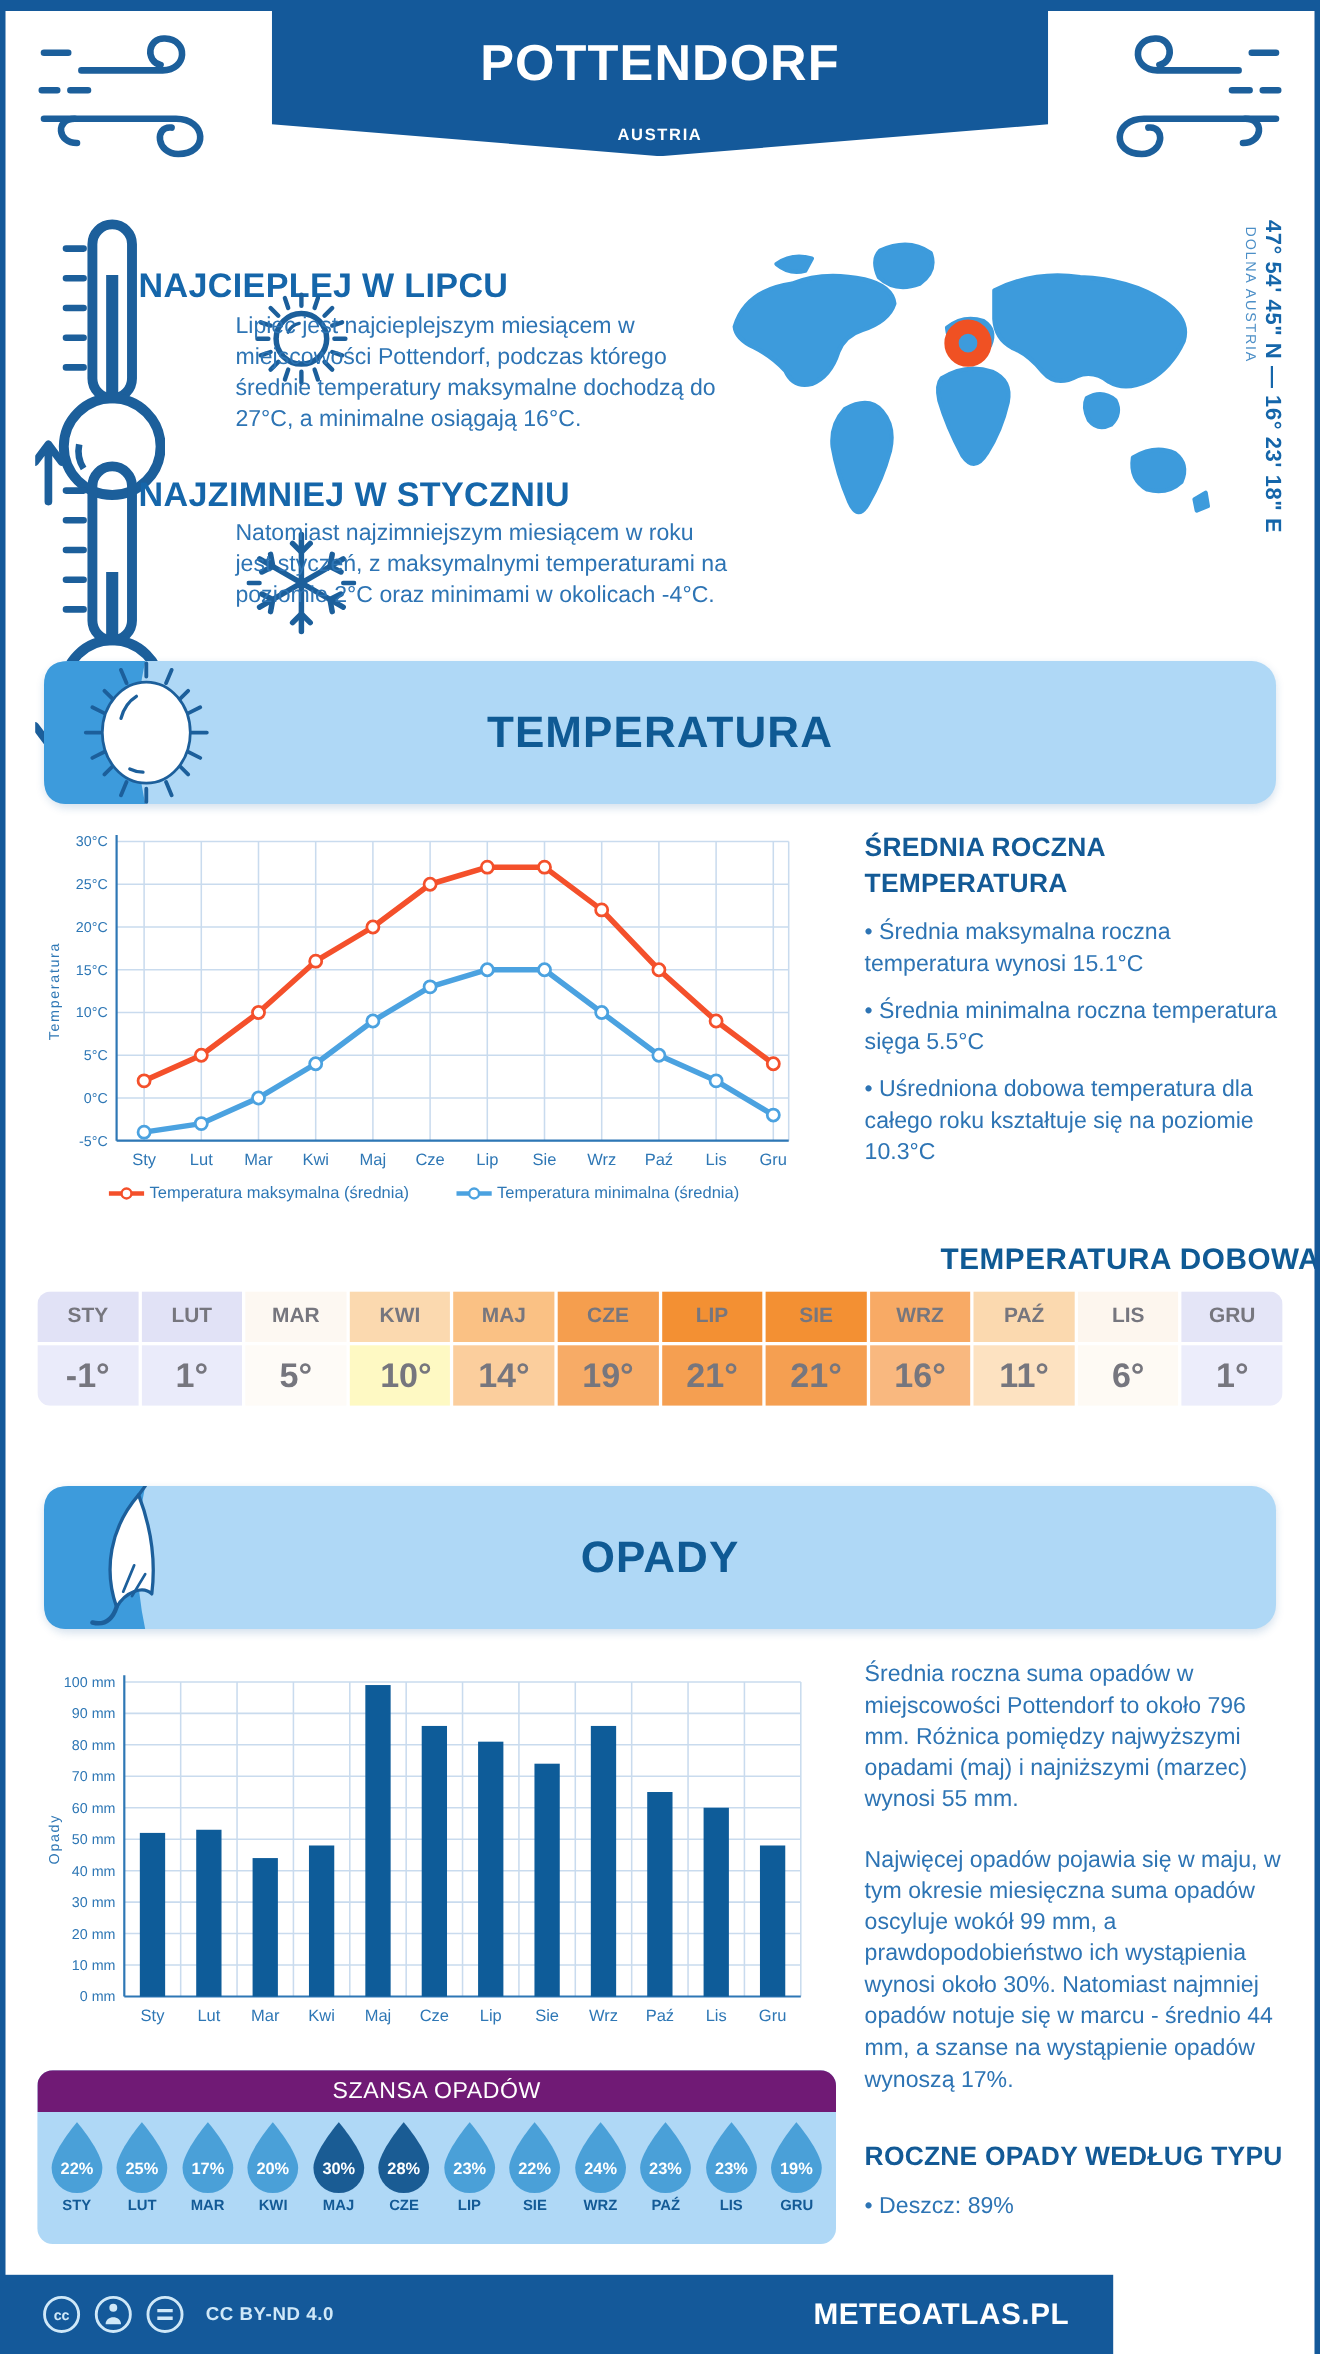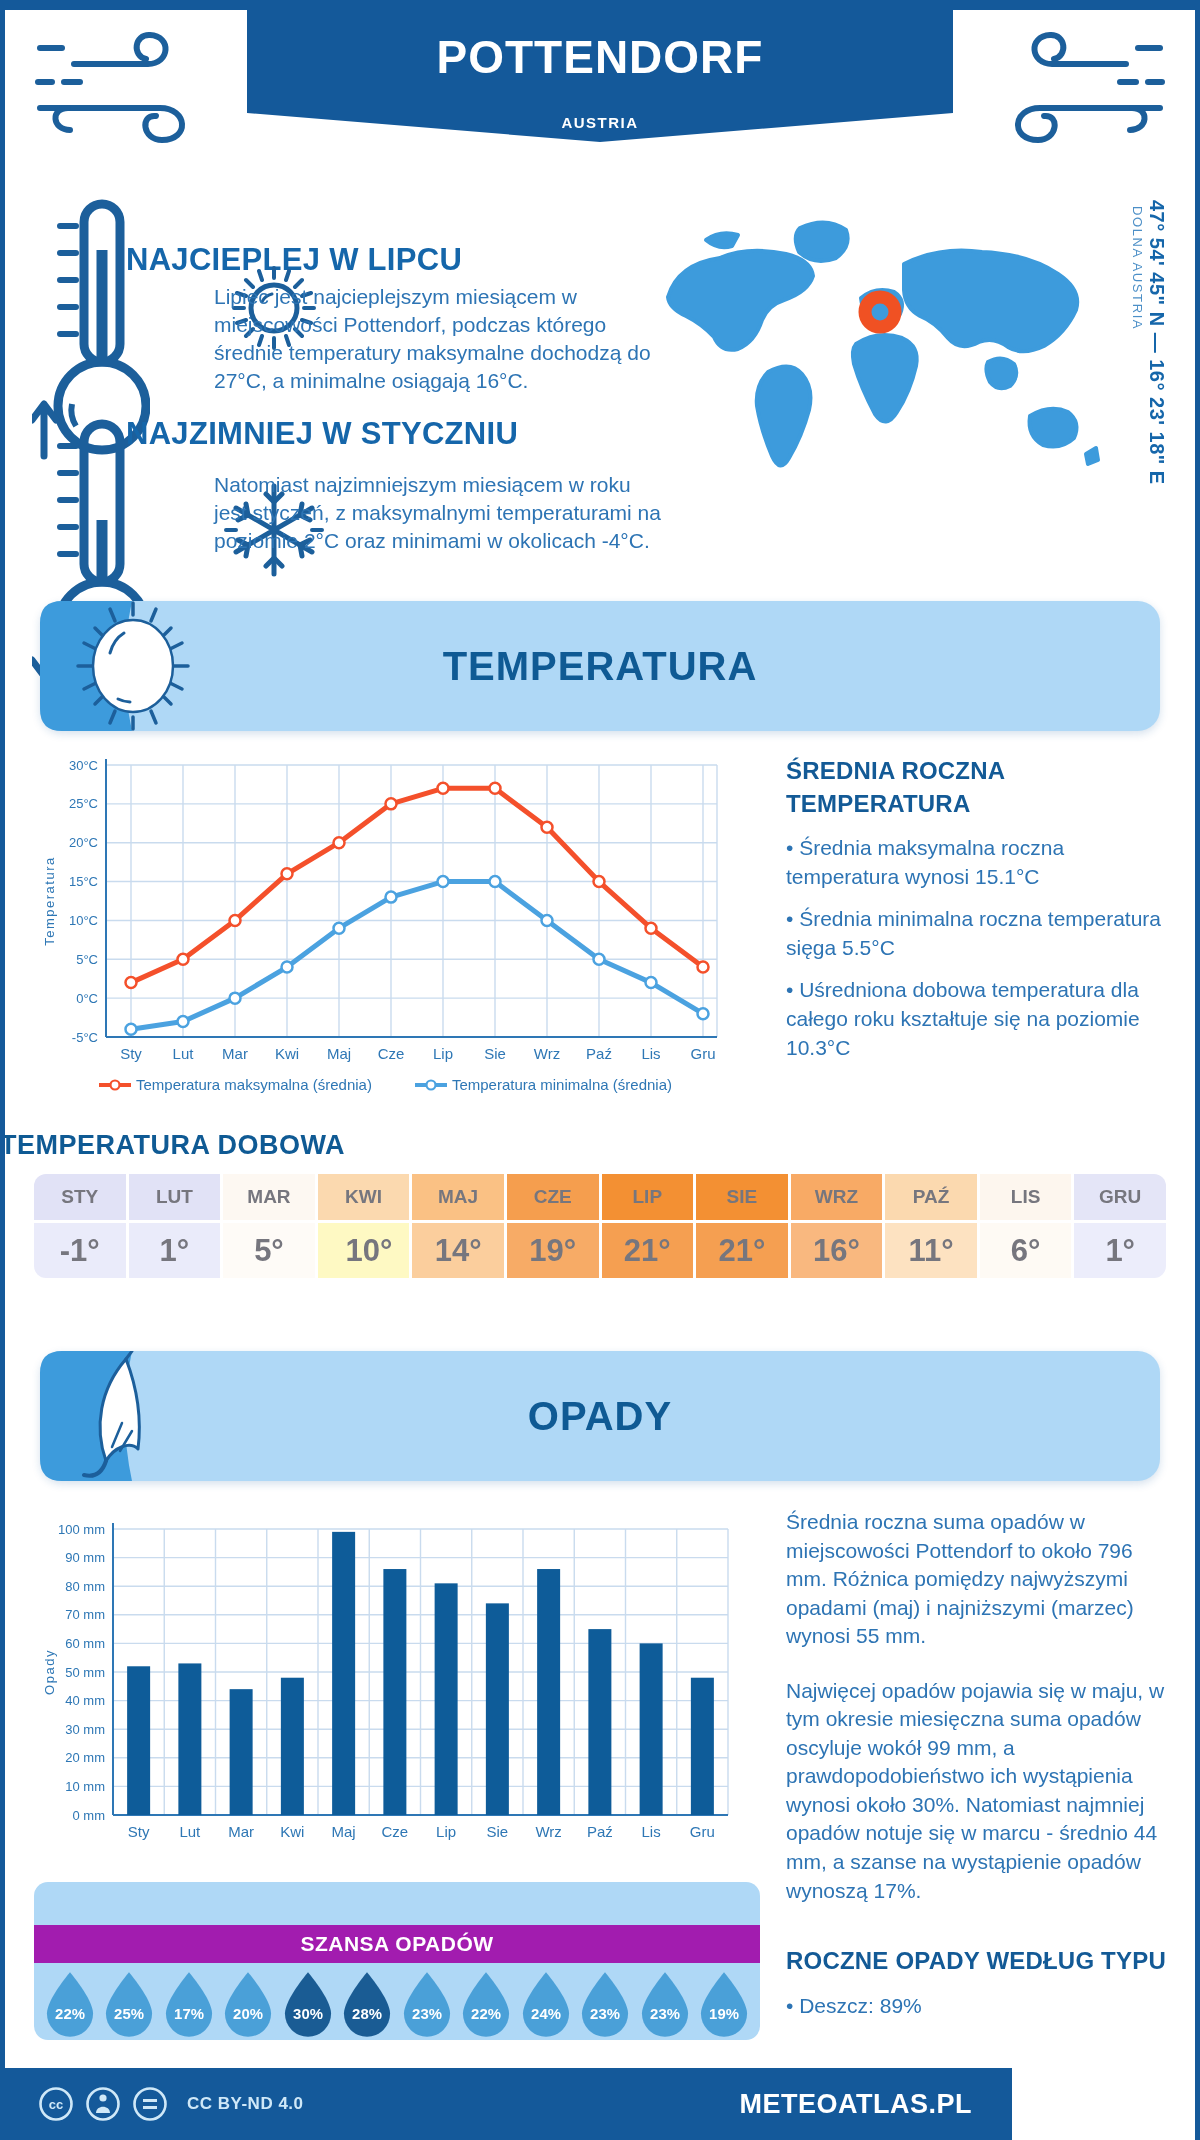--- a/index.html
+++ b/index.html
@@ -31,38 +31,38 @@
                   box-shadow:0 3px 8px rgba(20,89,154,.18);}
   .section-banner .sb-title{position:absolute;left:0;right:0;top:0;bottom:0;display:flex;align-items:center;justify-content:center;
                   font-size:40px;font-weight:bold;color:#0F5A94;letter-spacing:1px;}
   .section-banner svg.corner{position:absolute;left:0;top:0;height:130px;width:170px;}
 
   
   .chart-svg{position:absolute;left:40px;width:690px;height:360px;}
   .chart-legend{position:absolute;left:40px;width:690px;display:flex;justify-content:center;gap:42px;align-items:center;}
   .chart-legend .item{display:flex;align-items:center;gap:4px;font-size:15px;color:#2E77B5;}
 
-  .daily-title{position:absolute;left:0;width:1200px;text-align:left;font-size:27px;font-weight:bold;color:#0F5A94;letter-spacing:.5px;}
+  .daily-title{position:absolute;left:0;width:1200px;text-align:right;font-size:27px;font-weight:bold;color:#0F5A94;letter-spacing:.5px;}
 
   
   .daily-table{position:absolute;left:34px;top:1164px;width:1132px;display:grid;grid-template-columns:repeat(12,1fr);
                gap:3px;background:#fff;border-radius:12px;overflow:hidden;}
   .dt-col{display:flex;flex-direction:column;gap:3px;}
   .dt-head{height:46px;display:flex;align-items:center;justify-content:center;font-size:19px;font-weight:bold;color:#76767E;}
   .dt-val{height:55px;display:flex;align-items:center;justify-content:center;font-size:31px;font-weight:bold;color:#76767E;}
 
   
   .side-col{position:absolute;left:786px;width:392px;color:#2D74B4;font-size:21px;line-height:1.36;}
   .side-col h4{margin:0 0 14px 0;font-size:24px;font-weight:bold;color:#135A96;letter-spacing:.2px;}
   .side-col .bullet{margin:0 0 14px 0;}
   .side-col p{margin:0 0 26px 0;}
 
   
   .szansa{position:absolute;left:34px;top:1872px;width:726px;height:158px;background:#AFD8F6;border-radius:14px;overflow:hidden;}
-  .szansa-head{height:38px;background:#a21caf;color:#fff;font-size:21px;font-weight:bold;display:flex;align-items:center;justify-content:center;letter-spacing:.5px;margin-top:43px;}
+  .szansa-head{height:38px;background:#701a75;color:#fff;font-size:21px;font-weight:normal;display:flex;align-items:center;justify-content:center;letter-spacing:.5px;}
   .drops{display:grid;grid-template-columns:repeat(12,1fr);padding:8px 6px 6px 6px;}
   .drop-cell{display:flex;flex-direction:column;align-items:center;}
   .drop-cell .lbl{margin-top:3px;font-size:13.5px;font-weight:bold;color:#135A96;}
 
   
   .footer{position:absolute;left:0;bottom:0;width:1012px;height:72px;background:#14599A;display:flex;align-items:center;z-index:40;}
   .footer .cc-group{display:flex;align-items:center;gap:11px;margin-left:38px;}
   .footer .cc-label{margin-left:8px;font-size:17px;font-weight:bold;color:#CFE8F8;letter-spacing:.5px;}
   .footer .brand{margin-left:auto;margin-right:40px;font-size:27px;font-weight:bold;color:#fff;letter-spacing:.5px;}
 </style>
@@ -110,21 +110,21 @@
   <p class="fact-text" style="top:252px">Lipiec jest najcieplejszym miesiącem w miejscowości Pottendorf, podczas którego średnie temperatury maksymalne dochodzą do 27°C, a minimalne osiągają 16°C.</p>
 
   <svg class="icon-abs" style="left:32px;top:408px;width:118px;height:265px" viewBox="0 0 118 265" fill="none" stroke="#1C5F9B">
     <rect x="52" y="6" width="36" height="158" rx="18" stroke-width="9"></rect>
     <circle cx="70" cy="208" r="44" stroke-width="9"></circle>
     <path d="M70 102 V162" stroke-width="11"></path>
     <path d="M44 228 A30 30 0 0 1 40 206" stroke-width="6"></path>
     <path d="M28 28 H44 M28 55 H44 M28 82 H44 M28 109 H44 M28 136 H44" stroke-width="6" stroke-linecap="round"></path>
     <path d="M12 206 V256 M0 242 L12 258 L24 242" stroke-width="7" stroke-linecap="round" stroke-linejoin="round"></path>
   </svg>
-  <h2 class="fact-heading" style="top:380px">NAJZIMNIEJ W STYCZNIU</h2>
+  <h2 class="fact-heading" style="top:396px">NAJZIMNIEJ W STYCZNIU</h2>
   <svg class="icon-abs" style="left:224px;top:470px;width:100px;height:100px" viewBox="0 0 100 100" fill="none" stroke="#1C5F9B" stroke-width="5" stroke-linecap="round">
     <path d="M50 6 V94 M12 28 L88 72 M12 72 L88 28"></path>
     <path d="M42 14 L50 22 L58 14 M42 86 L50 78 L58 86"></path>
     <path d="M14 40 L24 35 L22 24 M86 60 L76 65 L78 76"></path>
     <path d="M14 60 L24 65 L22 76 M86 40 L76 35 L78 24"></path>
     <path d="M2 50 H12 M88 50 H98" stroke-width="4"></path>
   </svg>
   <p class="fact-text" style="top:440px">Natomiast najzimniejszym miesiącem w roku jest styczeń, z maksymalnymi temperaturami na poziomie 2°C oraz minimami w okolicach -4°C.</p>
 
   <svg class="map" viewBox="0 0 482 372">

